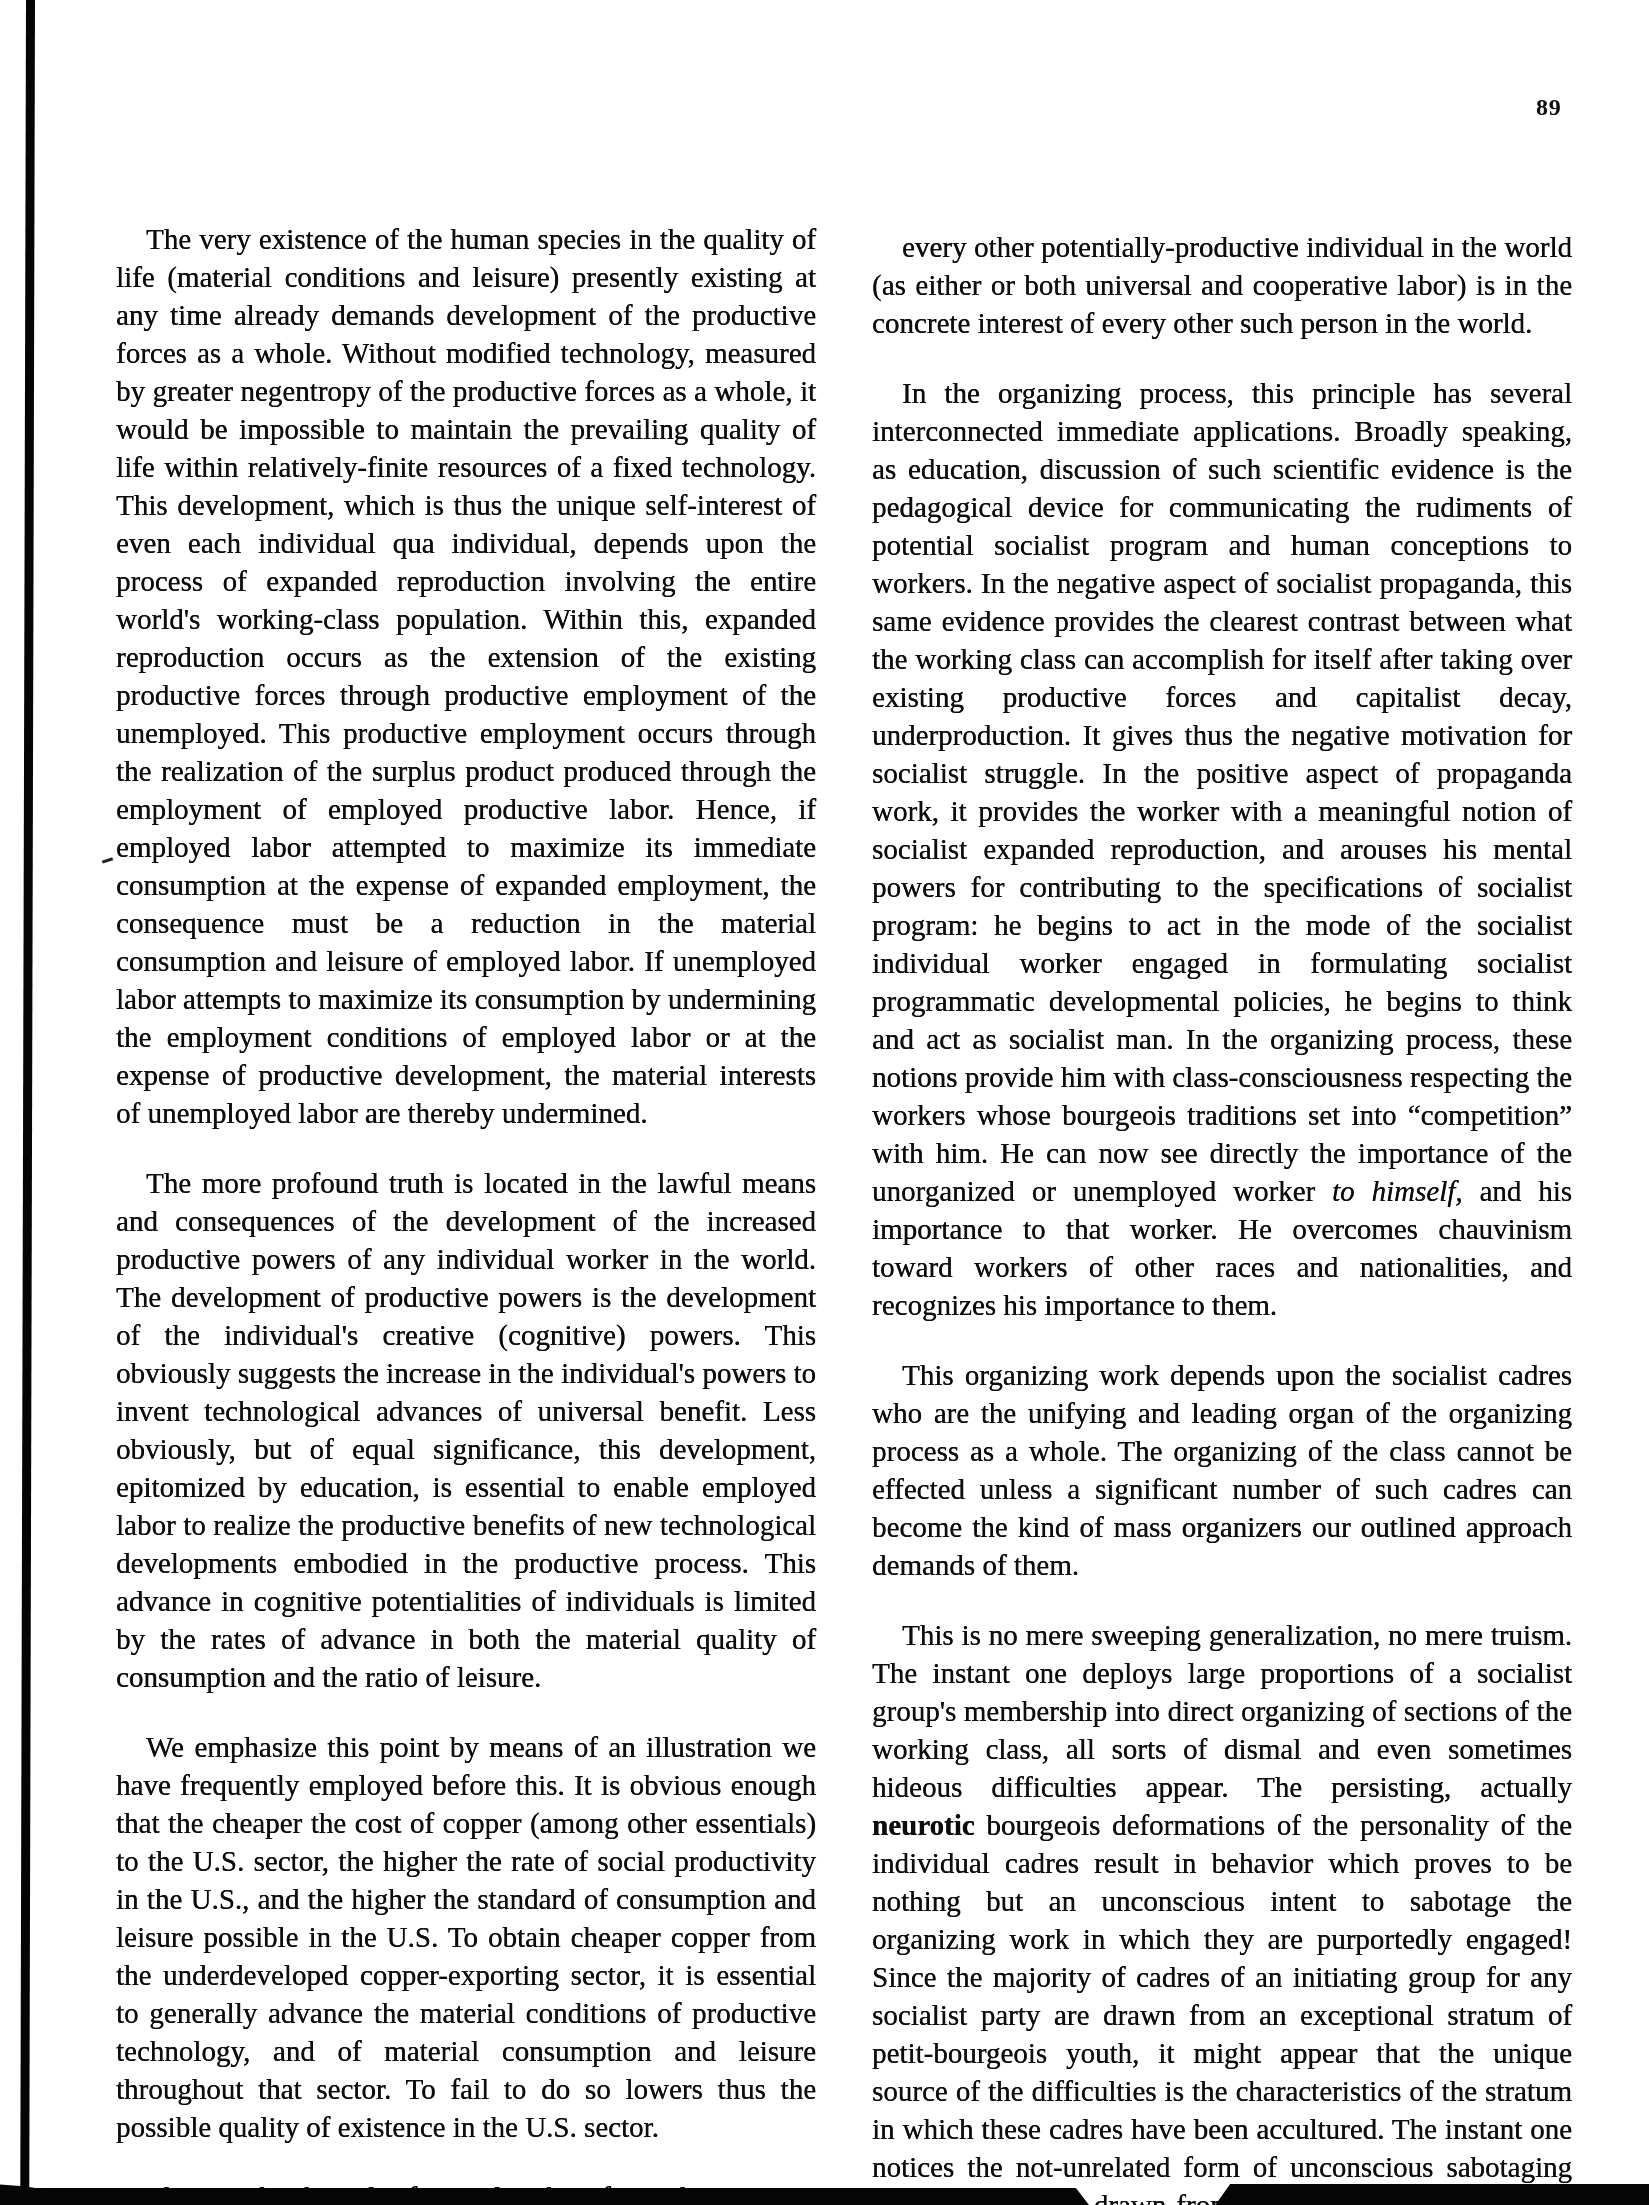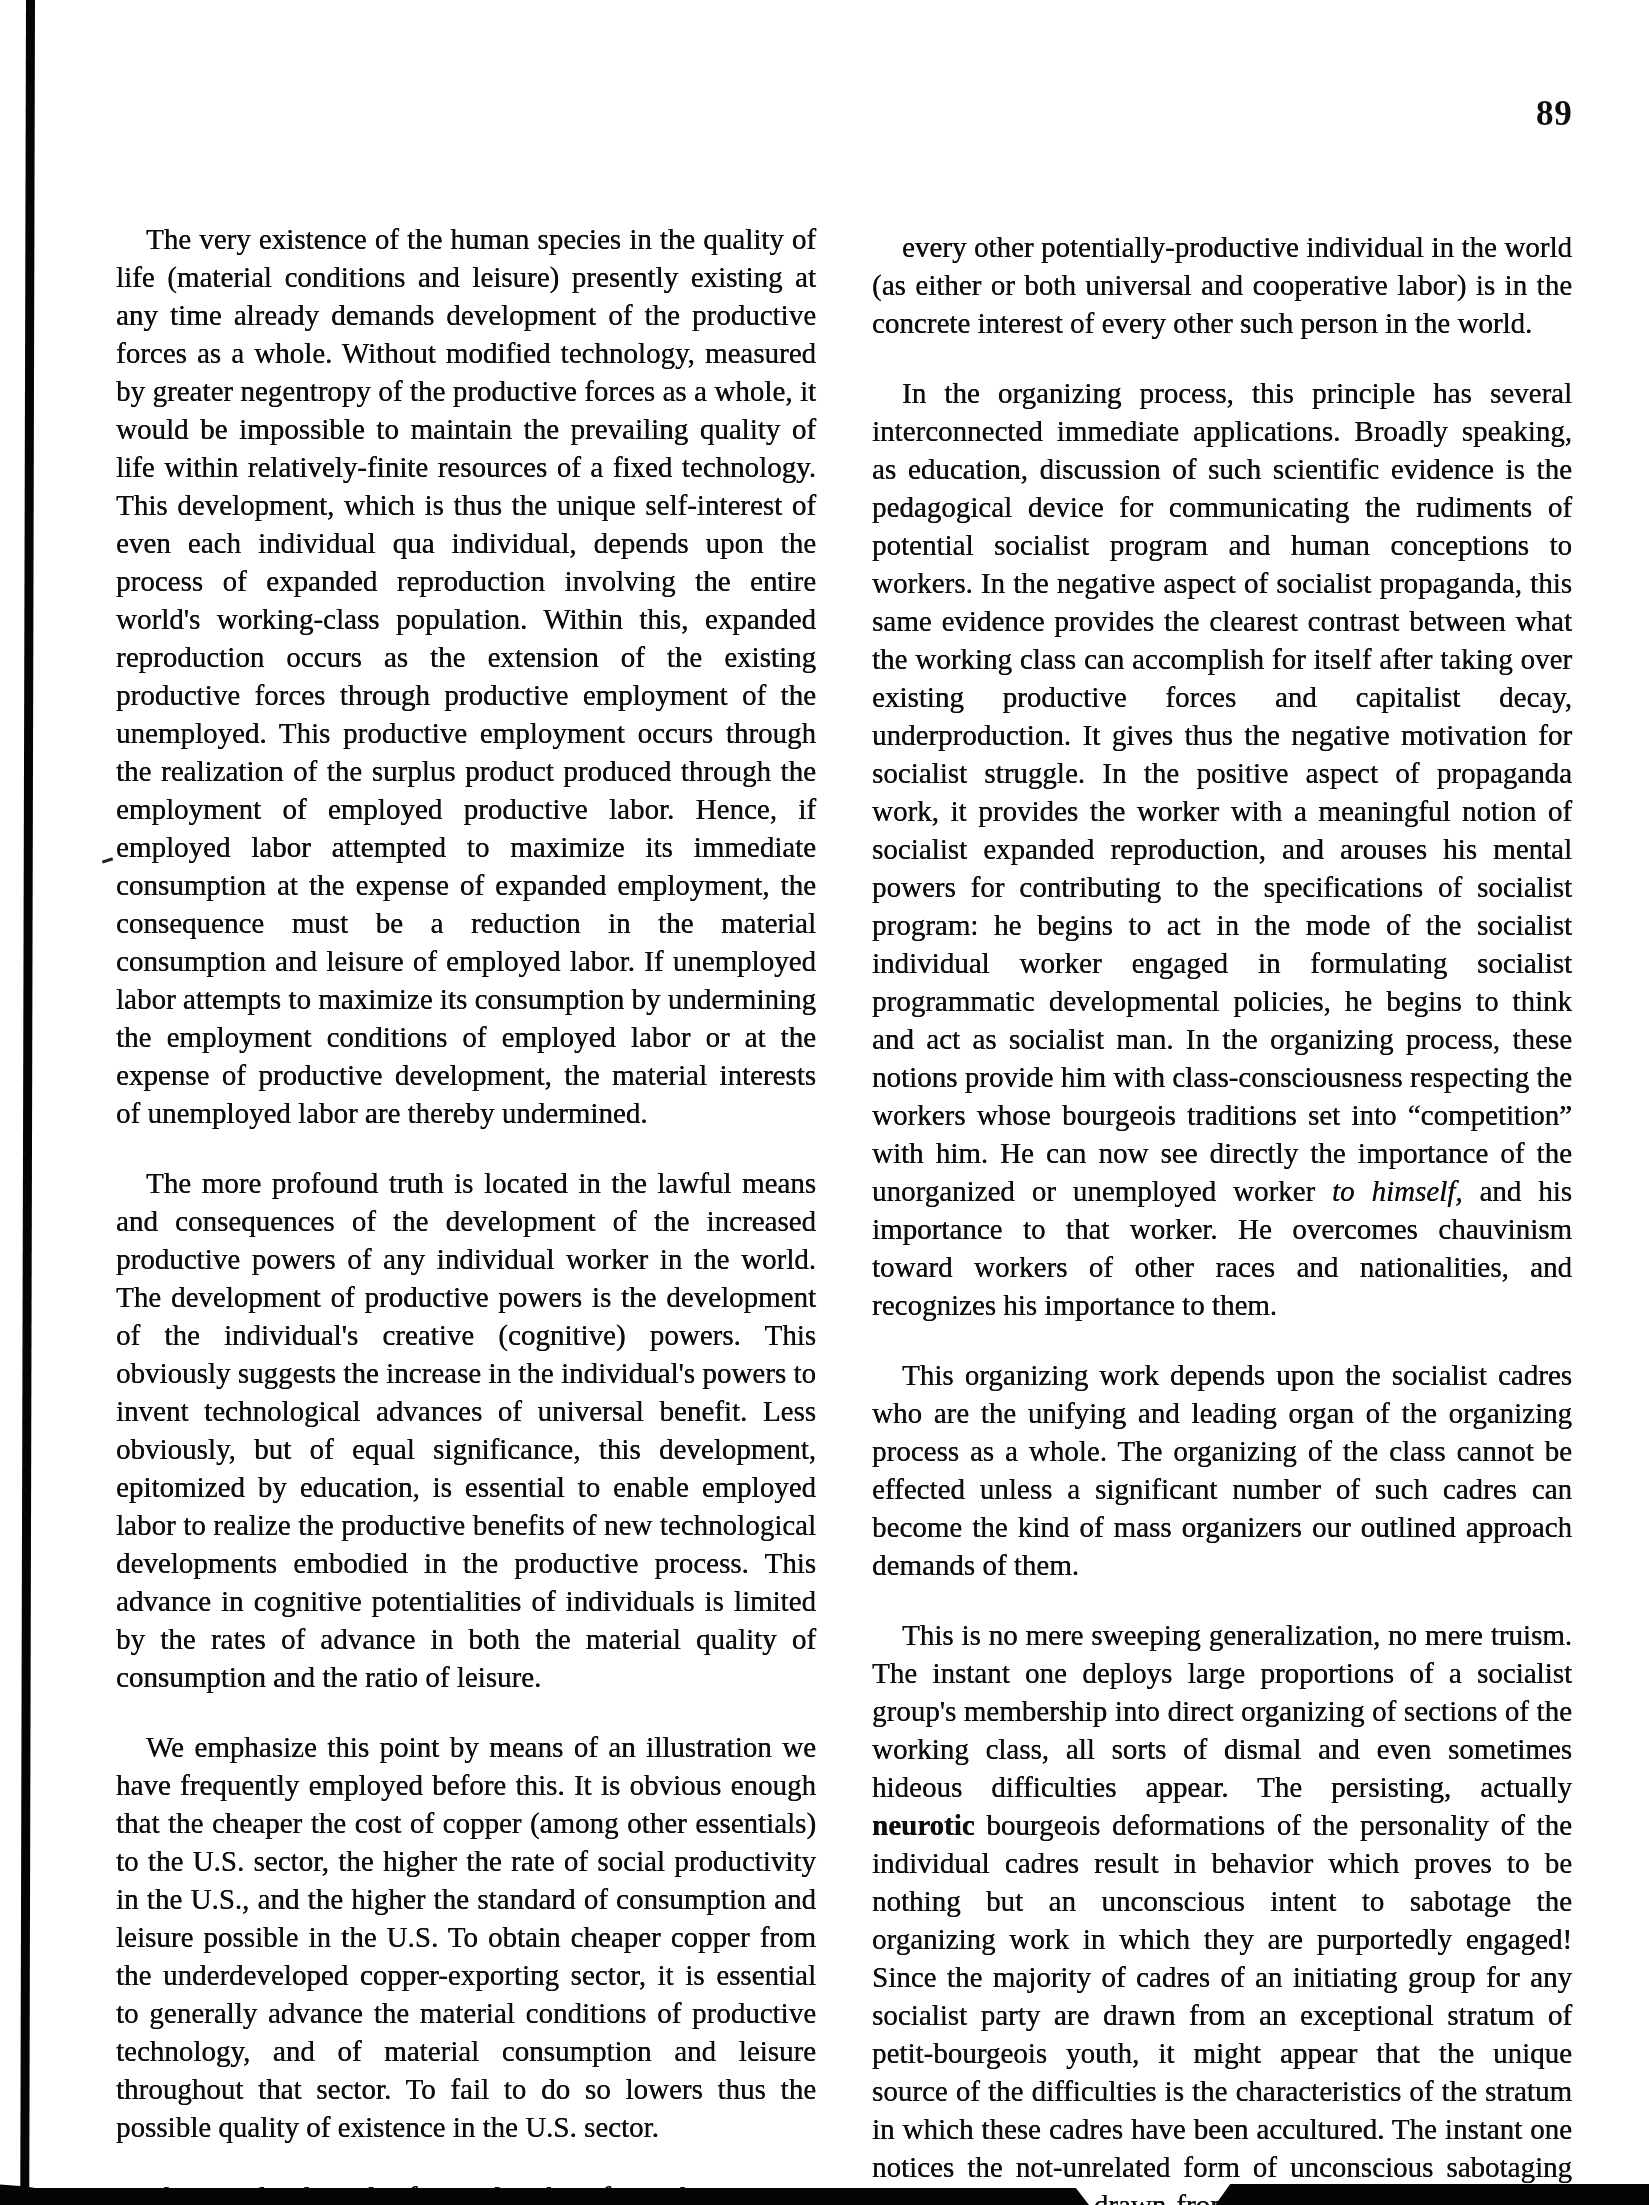--- a/index.html
+++ b/index.html
@@ -22,21 +22,21 @@
     width: 9px;
     height: 2205px;
     background: #050505;
     transform: rotate(0.15deg);
     transform-origin: top left;
   }
   .page-number {
     position: absolute;
     left: 1536px;
     top: 94px;
-    font-size: 35px;
+    font-size: 24px;
     font-weight: bold;
     letter-spacing: 0.7px;
   }
   .column {
     position: absolute;
     top: 220px;
     width: 700px;
     font-size: 29px;
     line-height: 38px;
     text-align: justify;

